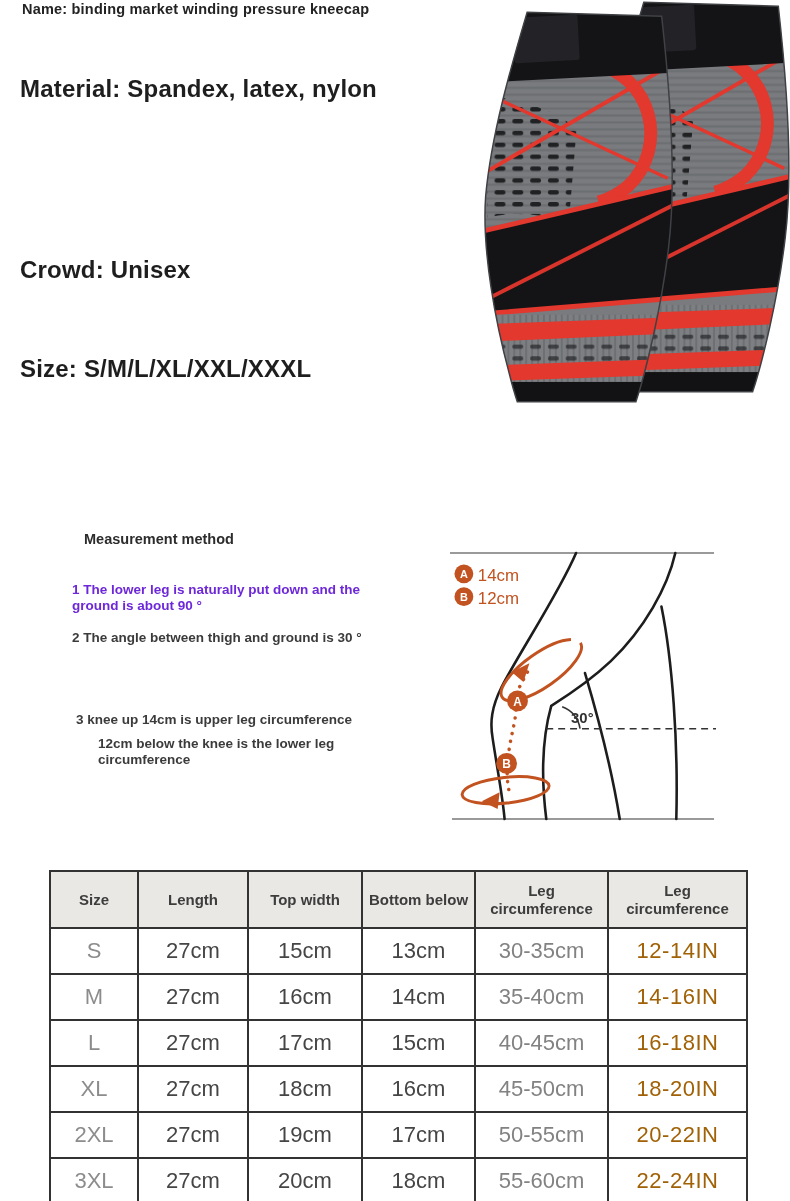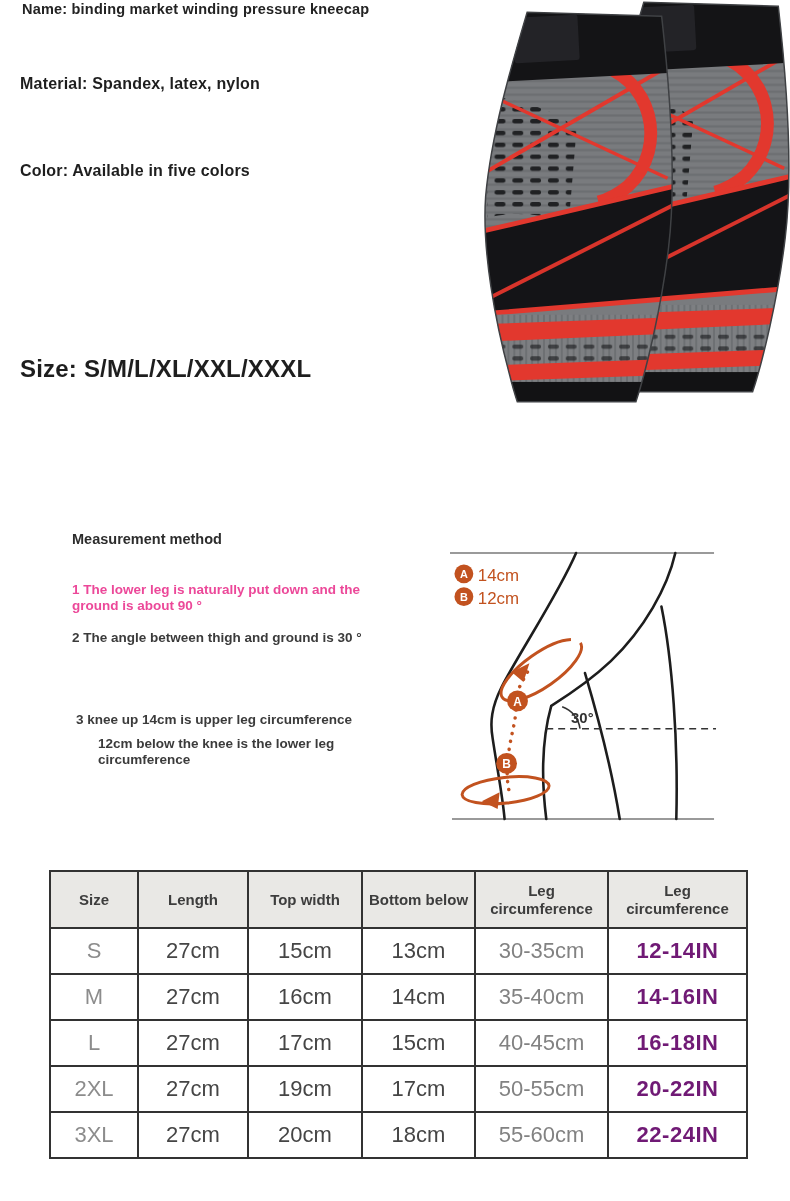--- a/index.html
+++ b/index.html
@@ -3,60 +3,60 @@
 <meta charset="utf-8">
 <style>
   html,body{margin:0;padding:0;background:#fff;}
   .canvas{
     position:relative;width:790px;height:1201px;overflow:hidden;background:#ffffff;
     font-family:"Liberation Sans",sans-serif;
     padding-left:16px;
   }
   
   .spec-name{position:absolute;left:22px;top:1px;font-size:14.5px;font-weight:bold;color:#232323;letter-spacing:.2px;}
-  .spec-big{position:absolute;left:20px;font-weight:bold;color:#1e1e1e;font-size:16px;letter-spacing:.2px;}
+  .spec-big{position:absolute;left:20px;font-weight:bold;color:#1e1e1e;font-size:24px;letter-spacing:.2px;}
   .pos-material{top:75px;}
   .pos-color{top:162px;}
   .pos-crowd{top:256px;}
   .pos-size{top:355px;font-size:24px;}
   
   .photo{position:absolute;top:0;right:2px;}
   
-  .meas-title{position:absolute;left:72px;top:531px;font-size:14.5px;font-weight:bold;color:#2c2c2c;}
+  .meas-title{position:absolute;left:84px;top:531px;font-size:14.5px;font-weight:bold;color:#2c2c2c;}
   .m-item{position:absolute;font-weight:bold;font-size:13.5px;line-height:1.18;color:#3b3b3b;margin:0;}
-  .m1{left:72px;top:582px;width:312px;color:#ec4899;}
+  .m1{left:72px;top:582px;width:312px;color:#6d28d9;}
   .m2{left:72px;top:630px;width:336px;}
   .m3{left:76px;top:712px;width:300px;}
   .m4{left:98px;top:736px;width:252px;}
   .diagram{position:absolute;left:450px;top:542px;}
   
   .size-table{
     position:absolute;left:49px;top:870px;border-collapse:collapse;table-layout:fixed;
   }
   .size-table th,.size-table td{
     border:2px solid #323232;text-align:center;vertical-align:middle;padding:0;
   }
   .size-table th{
     background:#e9e8e5;font-size:15px;font-weight:bold;color:#3d3d3d;
     white-space:pre-line;height:55px;line-height:1.15;
   }
   .size-table td{height:44px;font-size:22px;background:#fff;}
   .c-size{color:#8c8c8c;font-size:23px;}
   .c-dark{color:#454545;}
   .c-leg{color:#828282;}
-  .c-in{color:#701a75;letter-spacing:.5px;font-weight:bold;}
+  .c-in{color:#a16207;letter-spacing:.5px;}
 </style>
 </head>
 <body>
 
 <div class="canvas">
 
   <div class="spec-name">Name: binding market winding pressure kneecap</div>
   <div class="spec-big pos-material">Material: Spandex, latex, nylon</div>
-  <div class="spec-big pos-color">Color: Available in five colors</div>
+  <div class="spec-big pos-crowd">Crowd: Unisex</div>
   <div class="spec-big pos-size">Size: S/M/L/XL/XXL/XXXL</div>
 
   <svg class="photo" width="348" height="406" viewBox="0 0 352 410" aria-hidden="true">
     <defs>
       <pattern id="pRib" width="8" height="7" patternUnits="userSpaceOnUse">
         <line x1="0" y1="3.5" x2="8" y2="3.5" stroke="#5b5e61" stroke-width="2.2"></line>
       </pattern>
       <pattern id="pVert" width="6" height="10" patternUnits="userSpaceOnUse">
         <line x1="3" y1="0" x2="3" y2="10" stroke="#595c5f" stroke-width="1.6"></line>
       </pattern>
@@ -180,20 +180,28 @@
 
         <tr>
           <td class="c-size">L</td>
           <td class="c-dark">27cm</td>
           <td class="c-dark">17cm</td>
           <td class="c-dark">15cm</td>
           <td class="c-leg">40-45cm</td>
           <td class="c-in">16-18IN</td>
         </tr>
 
+        <tr>
+          <td class="c-size">XL</td>
+          <td class="c-dark">27cm</td>
+          <td class="c-dark">18cm</td>
+          <td class="c-dark">16cm</td>
+          <td class="c-leg">45-50cm</td>
+          <td class="c-in">18-20IN</td>
+        </tr>
 
         <tr>
           <td class="c-size">2XL</td>
           <td class="c-dark">27cm</td>
           <td class="c-dark">19cm</td>
           <td class="c-dark">17cm</td>
           <td class="c-leg">50-55cm</td>
           <td class="c-in">20-22IN</td>
         </tr>
 

